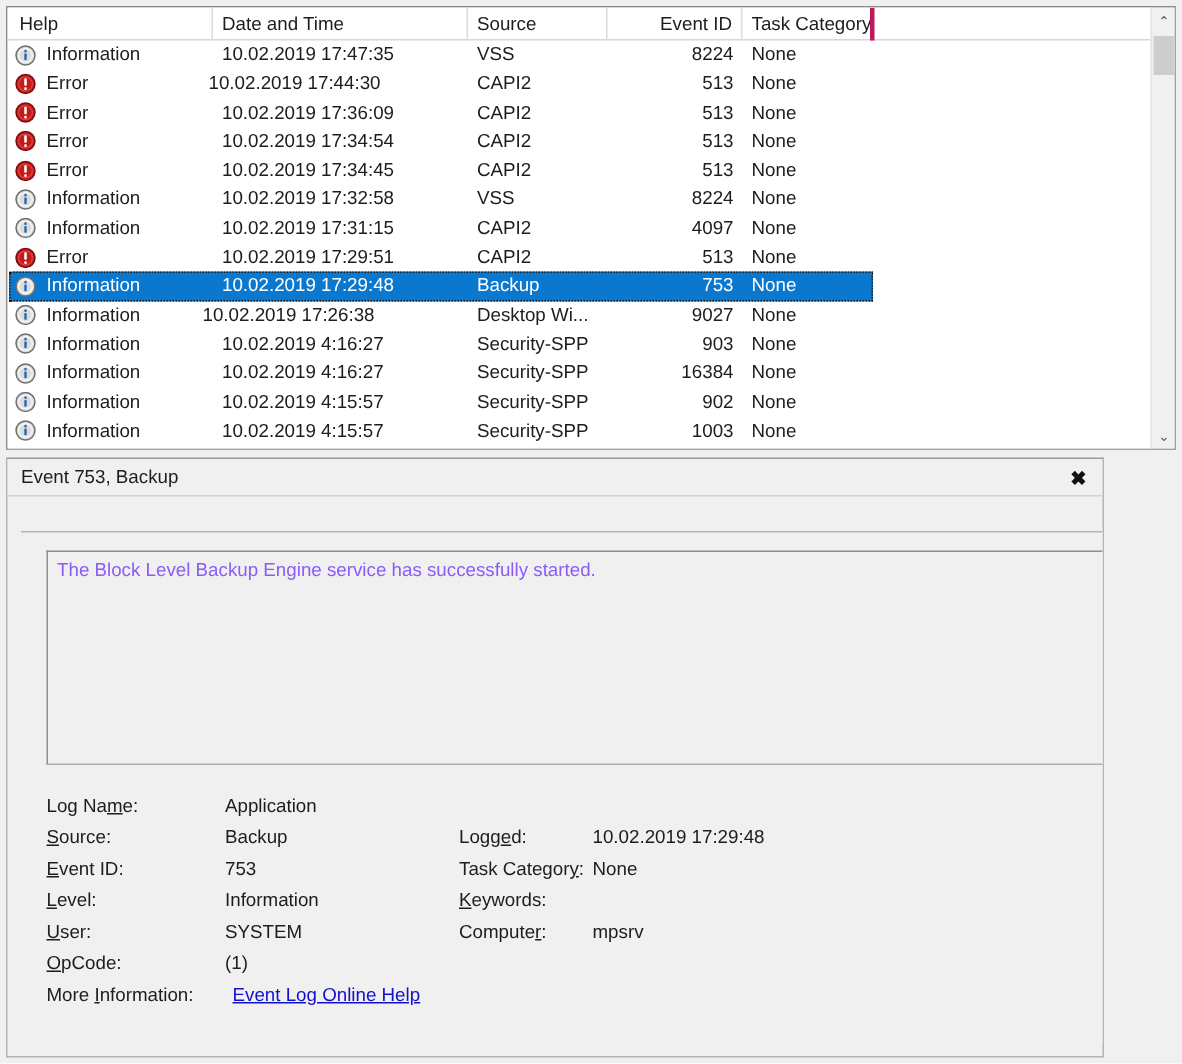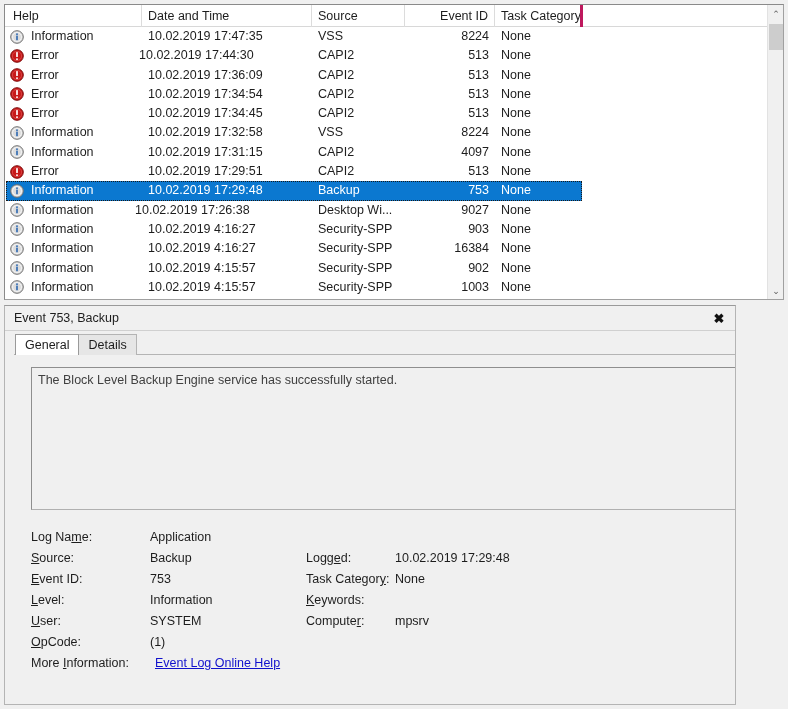--- a/index.html
+++ b/index.html
@@ -200,21 +200,21 @@
   #msgbox {
     position: absolute;
     left: 17px; top: 12px;
     width: 717px; height: 143px;
     background: #f0f0f0;
     border: 1px solid #b0b0b0;
     border-top-color: #8e8e8e;
     border-left-color: #8e8e8e;
     padding: 5px 6px;
     font-size: 12.5px;
-    color: #404040;
+    color: #8b5cf6;
     overflow: hidden;
   }
 
   
   #meta {
     position: absolute;
     left: 17px; top: 172px;
     width: 730px;
     font-size: 12.5px;
     color: #1d1d1d;
@@ -473,24 +473,20 @@
     </div>
   </div>
 
   <div id="detail-pane">
 
     <div id="detail-title-bar">
       <div id="detail-title">Event 753, Backup</div>
       <div id="detail-close">✖</div>
     </div>
 
-    <div id="tabstrip">
-        <div class="tab active">General</div>
-        <div class="tab">Details</div>
-      </div>
 
     <div id="tabpanel">
       <div id="msgbox">The Block Level Backup Engine service has successfully started.</div>
       <div id="meta">
           <div class="meta-row">
             <span class="m-lab">Log Na<span class="u">m</span>e:</span>
             <span class="m-val">Application</span>
           </div>
           <div class="meta-row">
             <span class="m-lab"><span class="u">S</span>ource:</span>

